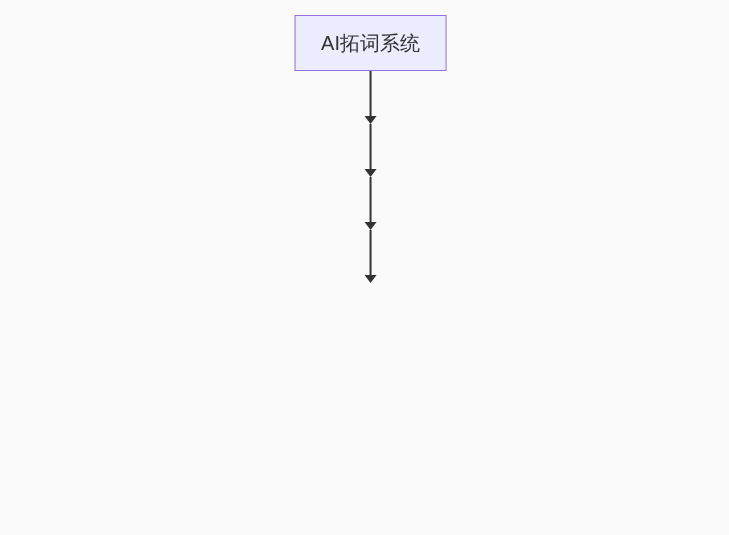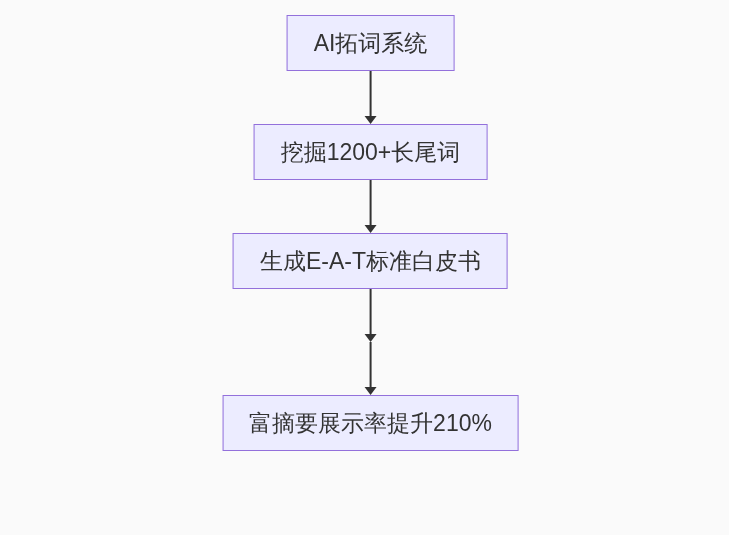--- a/index.html
+++ b/index.html
@@ -33,21 +33,21 @@
   .node {
     height: 56px;
     min-width: 146px;
     padding: 0 26px;
     display: flex;
     align-items: center;
     justify-content: center;
     background: var(--node-fill);
     border: 1px solid var(--node-border);
     color: var(--node-text);
-    font-size: 23px;
+    font-size: 20px;
     white-space: nowrap;
     text-align: center;
   }
   .edge {
     height: 53px;
     display: flex;
     flex-direction: column;
     align-items: center;
   }
   .edge-line {
@@ -70,42 +70,33 @@
 
     <div class="node">
       <span>AI拓词系统</span>
     </div>
 
     <div class="edge">
       <div class="edge-line"></div>
       <div class="arrowhead"></div>
     </div>
 
-    <div class="node">
-      <span>挖掘1200+长尾词</span>
-    </div>
-
-    <div class="edge">
-      <div class="edge-line"></div>
-      <div class="arrowhead"></div>
-    </div>
-
-    <div class="node">
-      <span>生成E-A-T标准白皮书</span>
-    </div>
 
     <div class="edge">
       <div class="edge-line"></div>
       <div class="arrowhead"></div>
     </div>
 
 
     <div class="edge">
       <div class="edge-line"></div>
       <div class="arrowhead"></div>
     </div>
 
-    <div class="node">
-      <span>富摘要展示率提升210%</span>
+
+    <div class="edge">
+      <div class="edge-line"></div>
+      <div class="arrowhead"></div>
     </div>
+
 
   </div>
 </div>
 
 </body></html>

